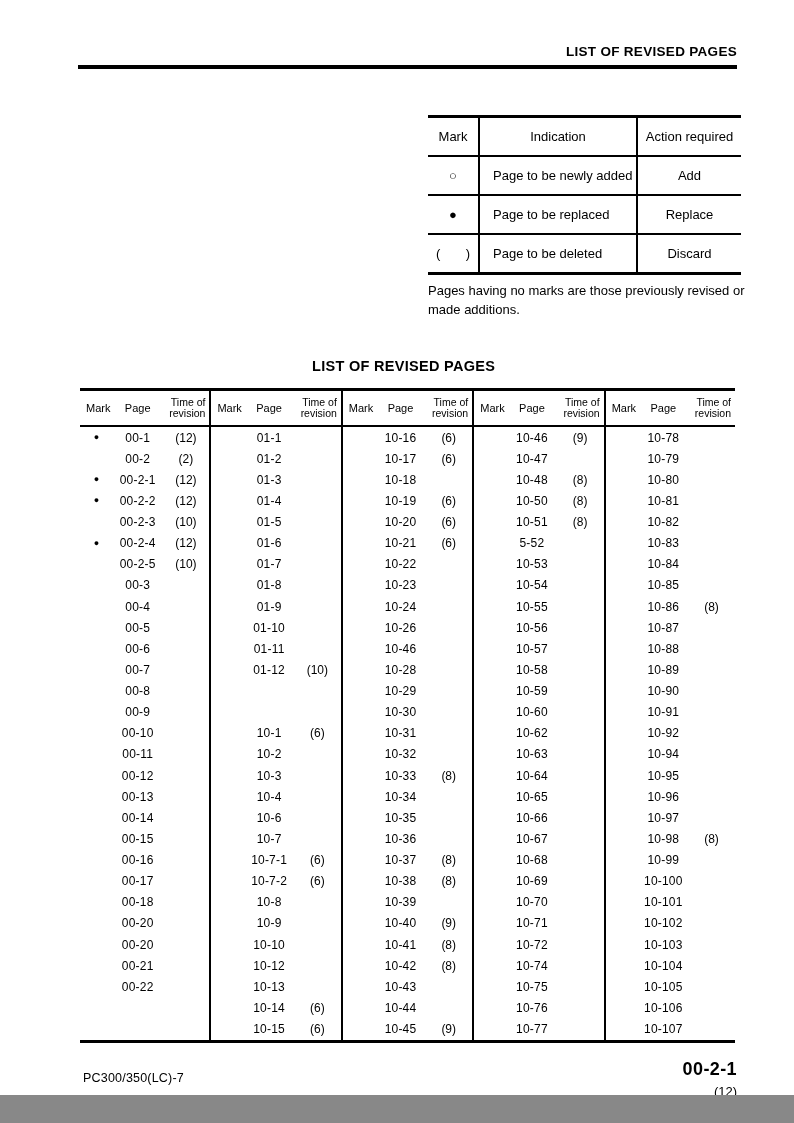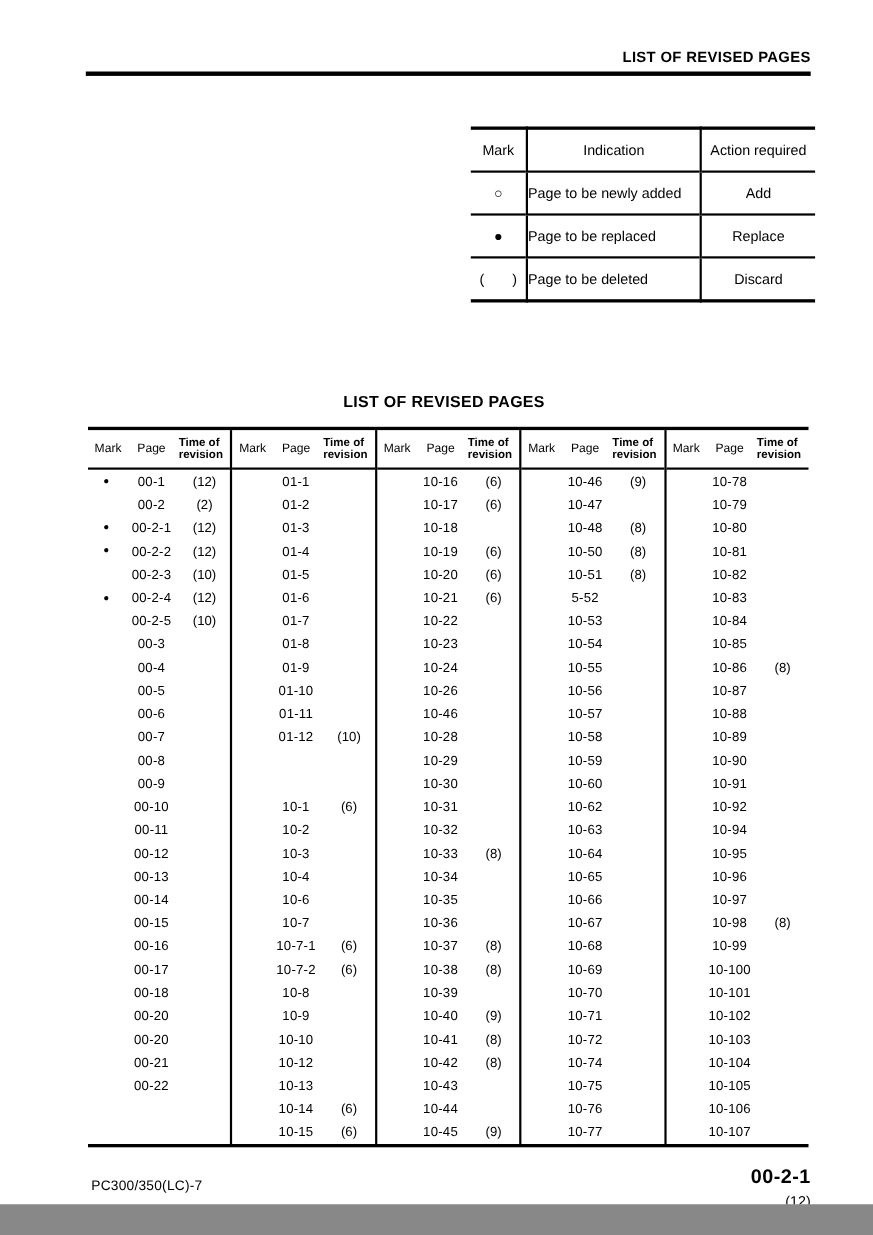--- a/index.html
+++ b/index.html
@@ -32,21 +32,21 @@
   }
   .legend th, .legend td {
     height:37px; font-weight:normal; text-align:center; padding:0;
   }
   .legend tr { border-bottom:2px solid #000; }
   .legend tr:last-child { border-bottom:none; }
   .legend .v { border-left:2px solid #000; }
   .legend .col-mark  { width:50px; }
   .legend .col-ind   { width:156px;margin-left:44px; }
   .legend .col-act   { width:103px; }
-  .legend td.ind-cell { text-align:left; }
+  .legend td.ind-cell { text-align:left; padding-left:13px; }
   .legend .mark-glyph { font-size:13px; white-space:pre; }
   
   .note {
     position:absolute; top:281px; left:428px; width:332px;
     font-size:13px; line-height:19px;
   }
   
   .watermark {
     position:absolute; top:334px; left:362px;
     font-size:30px; color:#3d3d3d; letter-spacing:0.2px; white-space:nowrap;
@@ -64,21 +64,21 @@
   .revision-group { flex:1 1 0; min-width:0; }
   .revision-group + .revision-group { border-left:2px solid #000; }
   .g-header {
     display:grid; grid-template-columns:33px 1fr 47px;
     height:34px; align-items:center;
     border-bottom:2px solid #000;
     font-size:11px;
   }
   .hdr-mark { padding-left:6px; }
   .hdr-page { text-align:center; }
-  .hdr-time { padding-right:4px; font-size:10.5px; line-height:11.5px;font-weight:bold; }
+  .hdr-time { text-align:right; padding-right:4px; font-size:10.5px; line-height:11.5px; }
   .g-body { display:grid; grid-auto-rows:21.14px; }
   .g-row {
     display:grid; grid-template-columns:33px 1fr 47px;
     align-items:center; font-size:12px;
   }
   .c-mark { text-align:center; font-size:9px; line-height:1; }
   .c-page { text-align:center; letter-spacing:0.2px; white-space:nowrap; }
   .c-time { text-align:center; white-space:nowrap; }
   
   .footer-left  { position:absolute; top:1071px; left:83px; font-size:12.5px; letter-spacing:0.2px; }
@@ -112,20 +112,21 @@
       <td class="v">Replace</td>
     </tr>
     <tr>
       <td><span class="mark-glyph">(&nbsp;&nbsp;&nbsp;&nbsp;&nbsp;&nbsp;&nbsp;)</span></td>
       <td class="v ind-cell">Page to be deleted</td>
       <td class="v">Discard</td>
     </tr>
   </tbody>
     </table>
 
+  <div class="note">Pages having no marks are those previously revised or made additions.</div>
 
   <div class="table-title">LIST OF REVISED PAGES</div>
 
   <div class="main-table">
       <div class="revision-group">
         <div class="g-header">
           <div class="hdr-mark">Mark</div>
           <div class="hdr-page">Page</div>
           <div class="hdr-time">Time of revision</div>
         </div>

